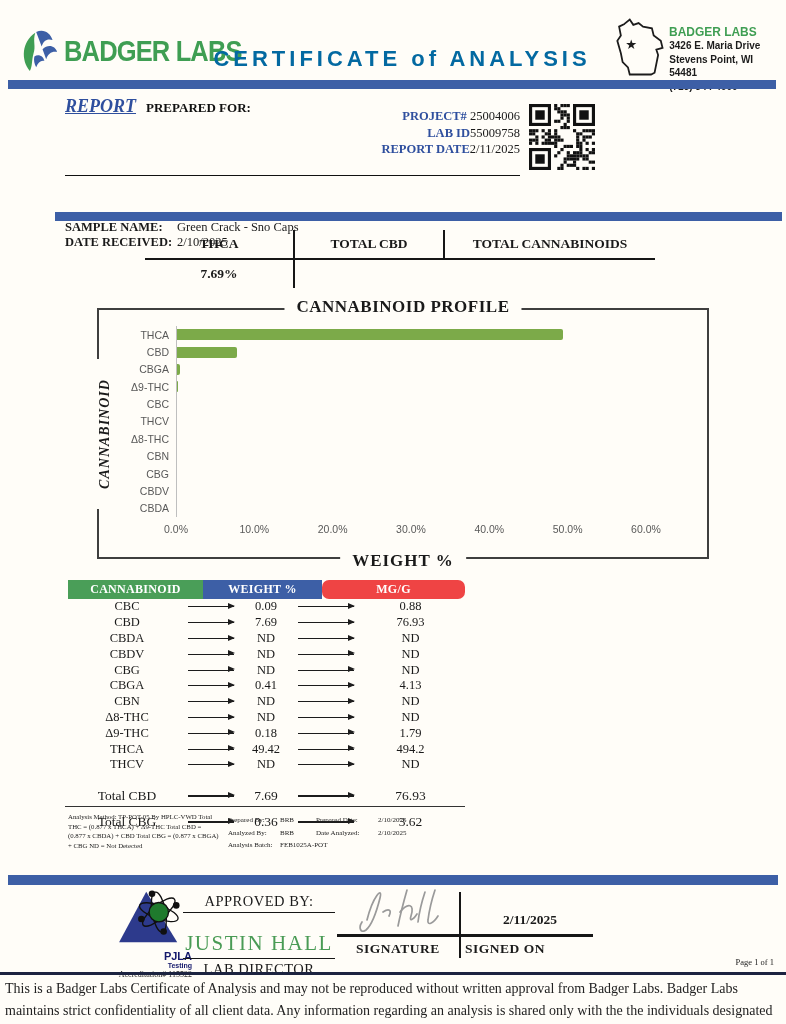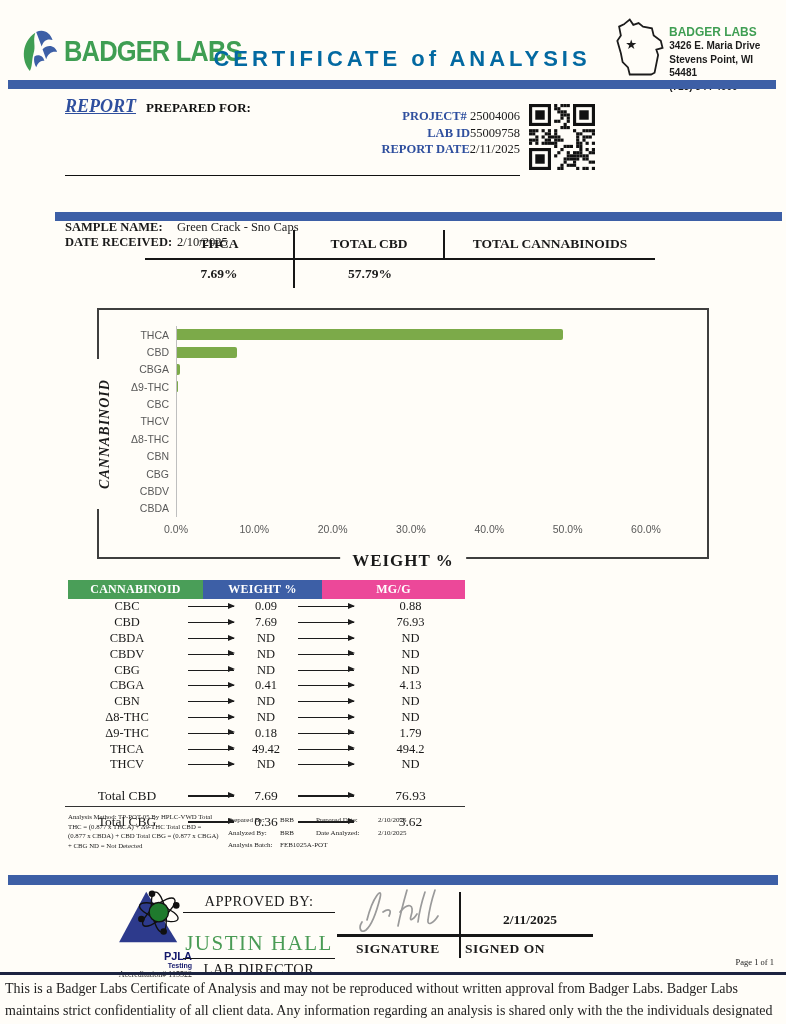--- a/index.html
+++ b/index.html
@@ -274,24 +274,24 @@
     </div>
   </div>
 
   <div class="bluebar" style="left:55px;right:4px;top:212px;"></div>
 
   <div class="summary">
     <div class="cell h vline">THCA</div>
     <div class="cell h vline">TOTAL CBD</div>
     <div class="cell h">TOTAL CANNABINOIDS</div>
     <div class="cell vline">7.69%</div>
-    <div class="cell">57.79%</div>
   </div>
 
   <div class="chartbox">
+    <div class="ctitle">CANNABINOID PROFILE</div>
     <div class="ylab">CANNABINOID</div>
     <div class="chart-body">
         <div class="crow">
           <div class="clab">THCA</div>
           <div class="ctrack">
             <div class="cbar" style="width: 74.8788%; background: rgb(124, 170, 73);"></div>
           </div>
         </div>
         <div class="crow">
           <div class="clab">CBD</div>
@@ -363,21 +363,21 @@
         <span class="ctick" style="left: 75.7576%;">50.0%</span>
         <span class="ctick" style="left: 90.9091%;">60.0%</span>
       </div>
     <div class="xlab">WEIGHT %</div>
   </div>
 
   <div class="rtable">
     <div class="rt-head">
       <div style="background:#4a9e58;">CANNABINOID</div>
       <div style="background:#3d5fa6;">WEIGHT %</div>
-      <div style="background:#ec4899;">MG/G</div>
+      <div style="background:#ef4444;border-radius:7px;">MG/G</div>
     </div>
     <div id="rt-body">
         <div class="rt-row">
           <div>CBC</div>
           <div class="arrcell">
             <div class="arr"></div>
           </div>
           <div>0.09</div>
           <div class="arrcell">
             <div class="arr"></div>

